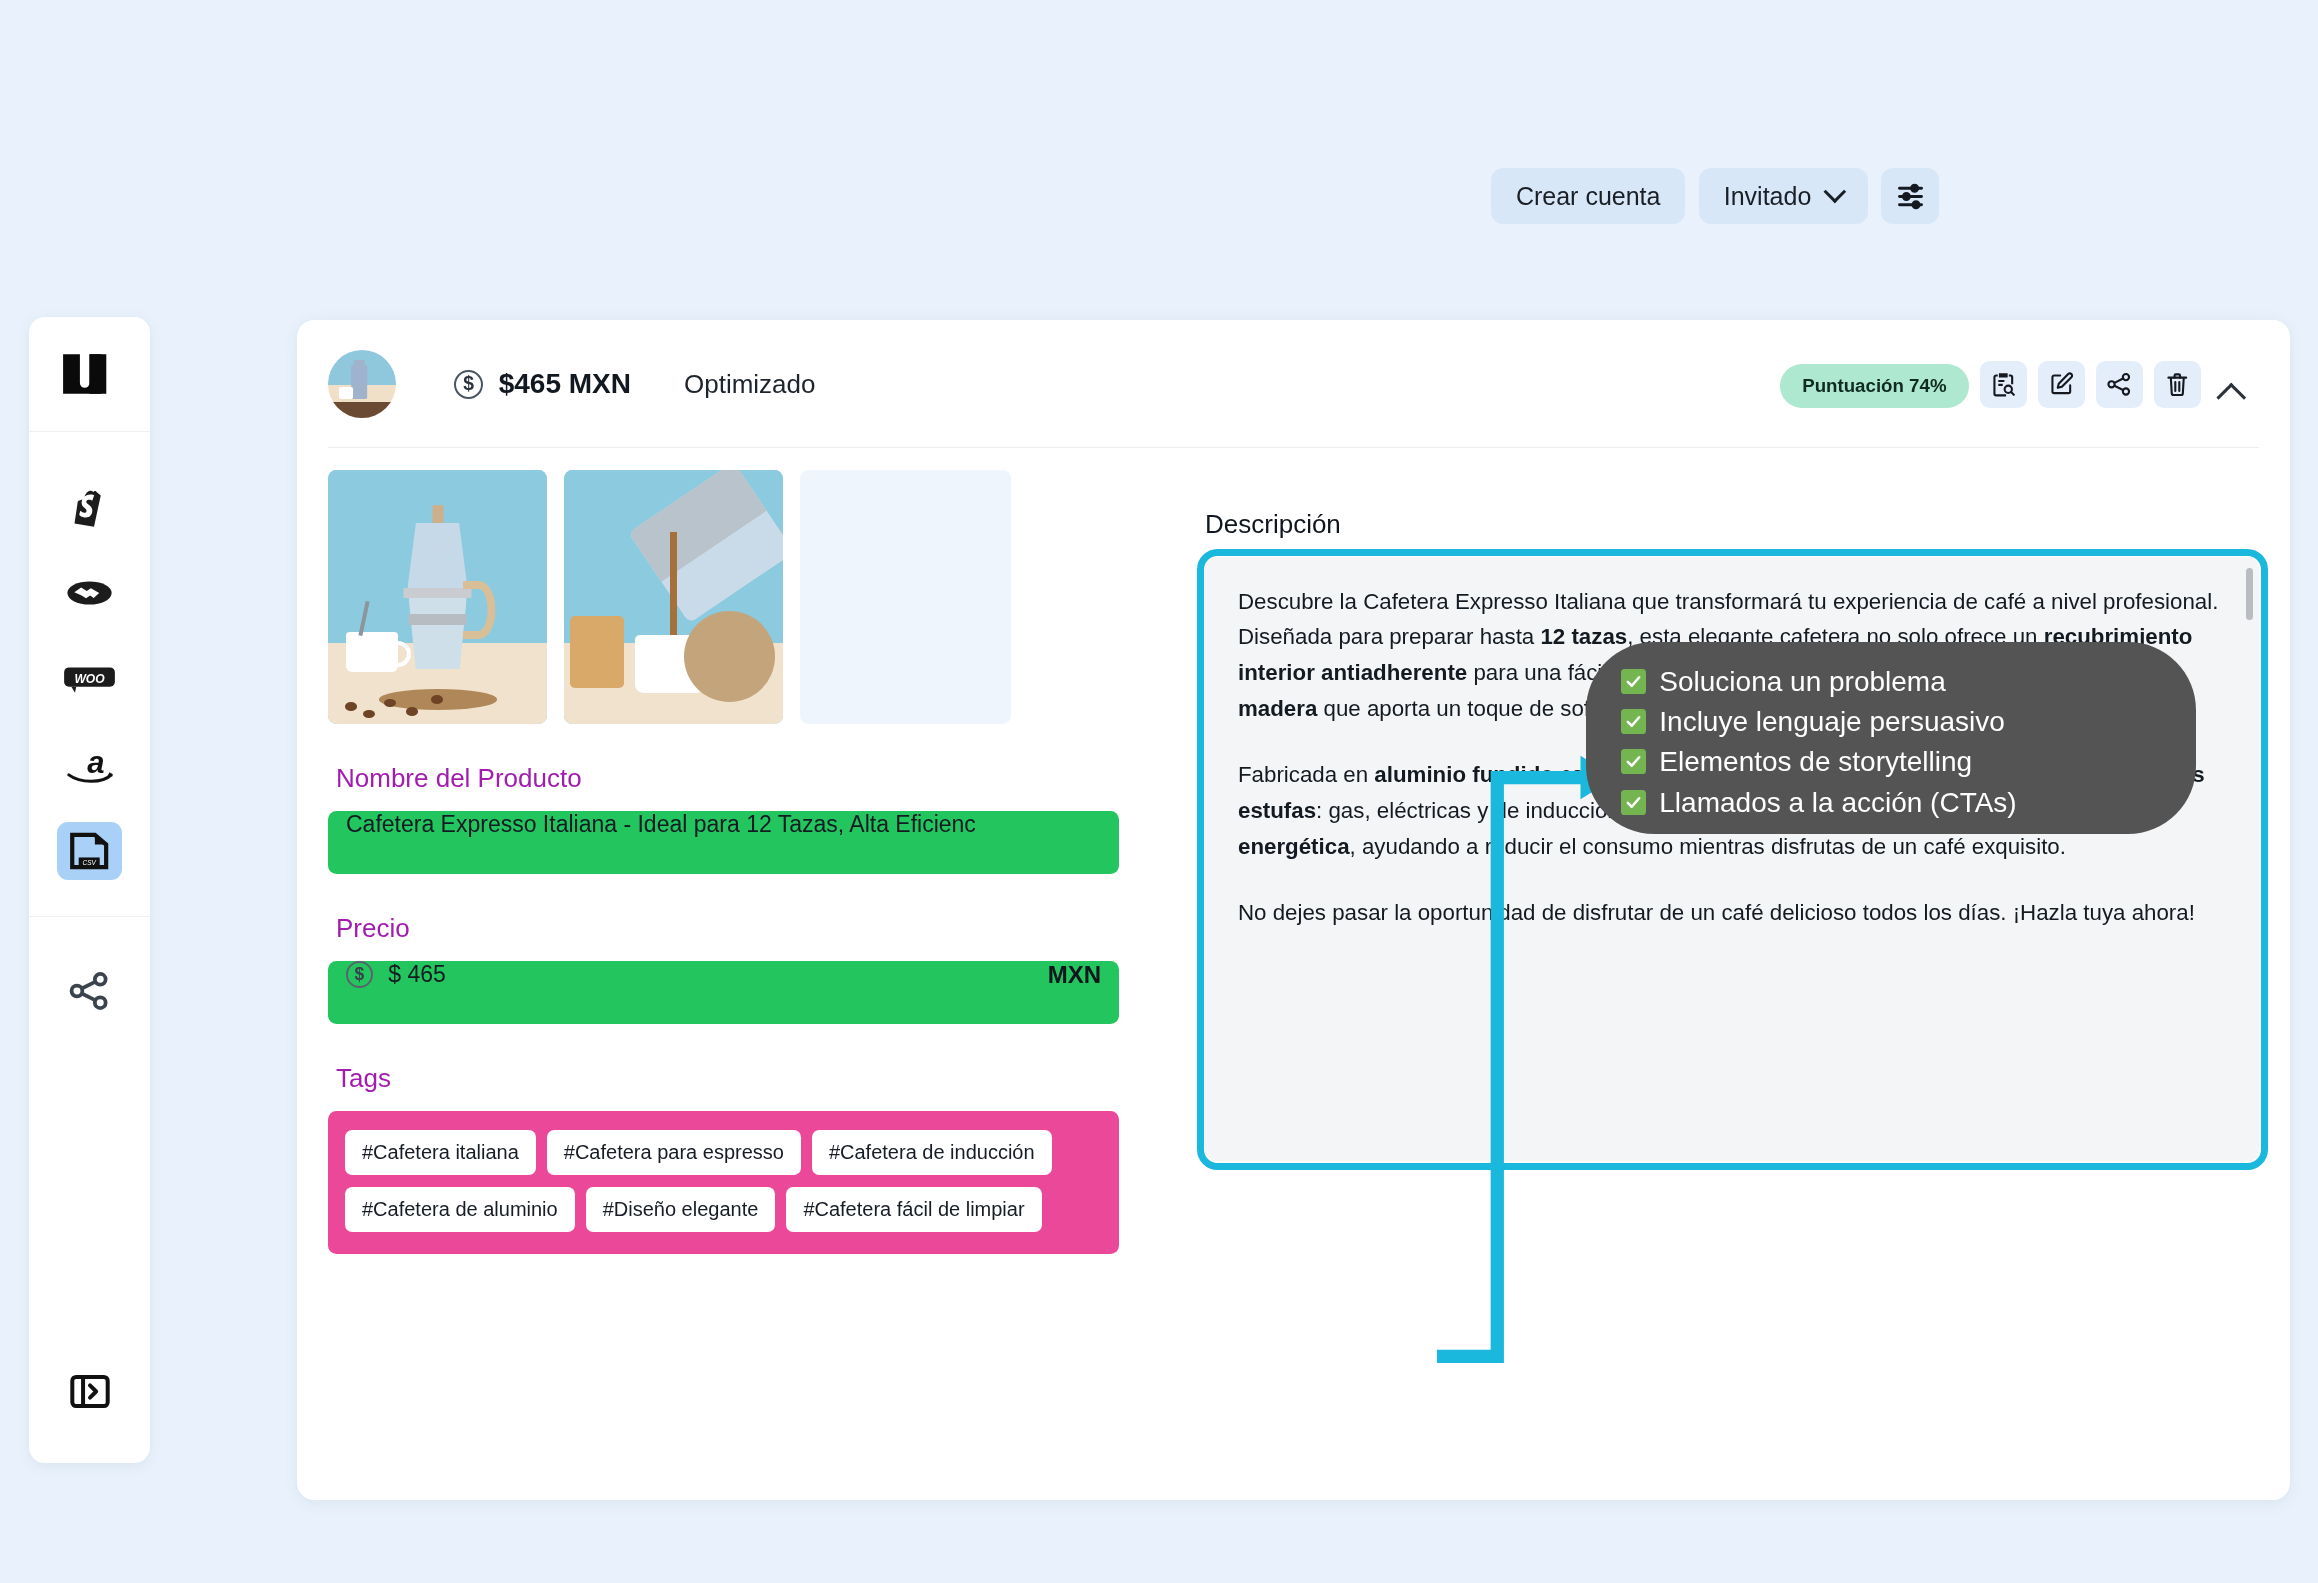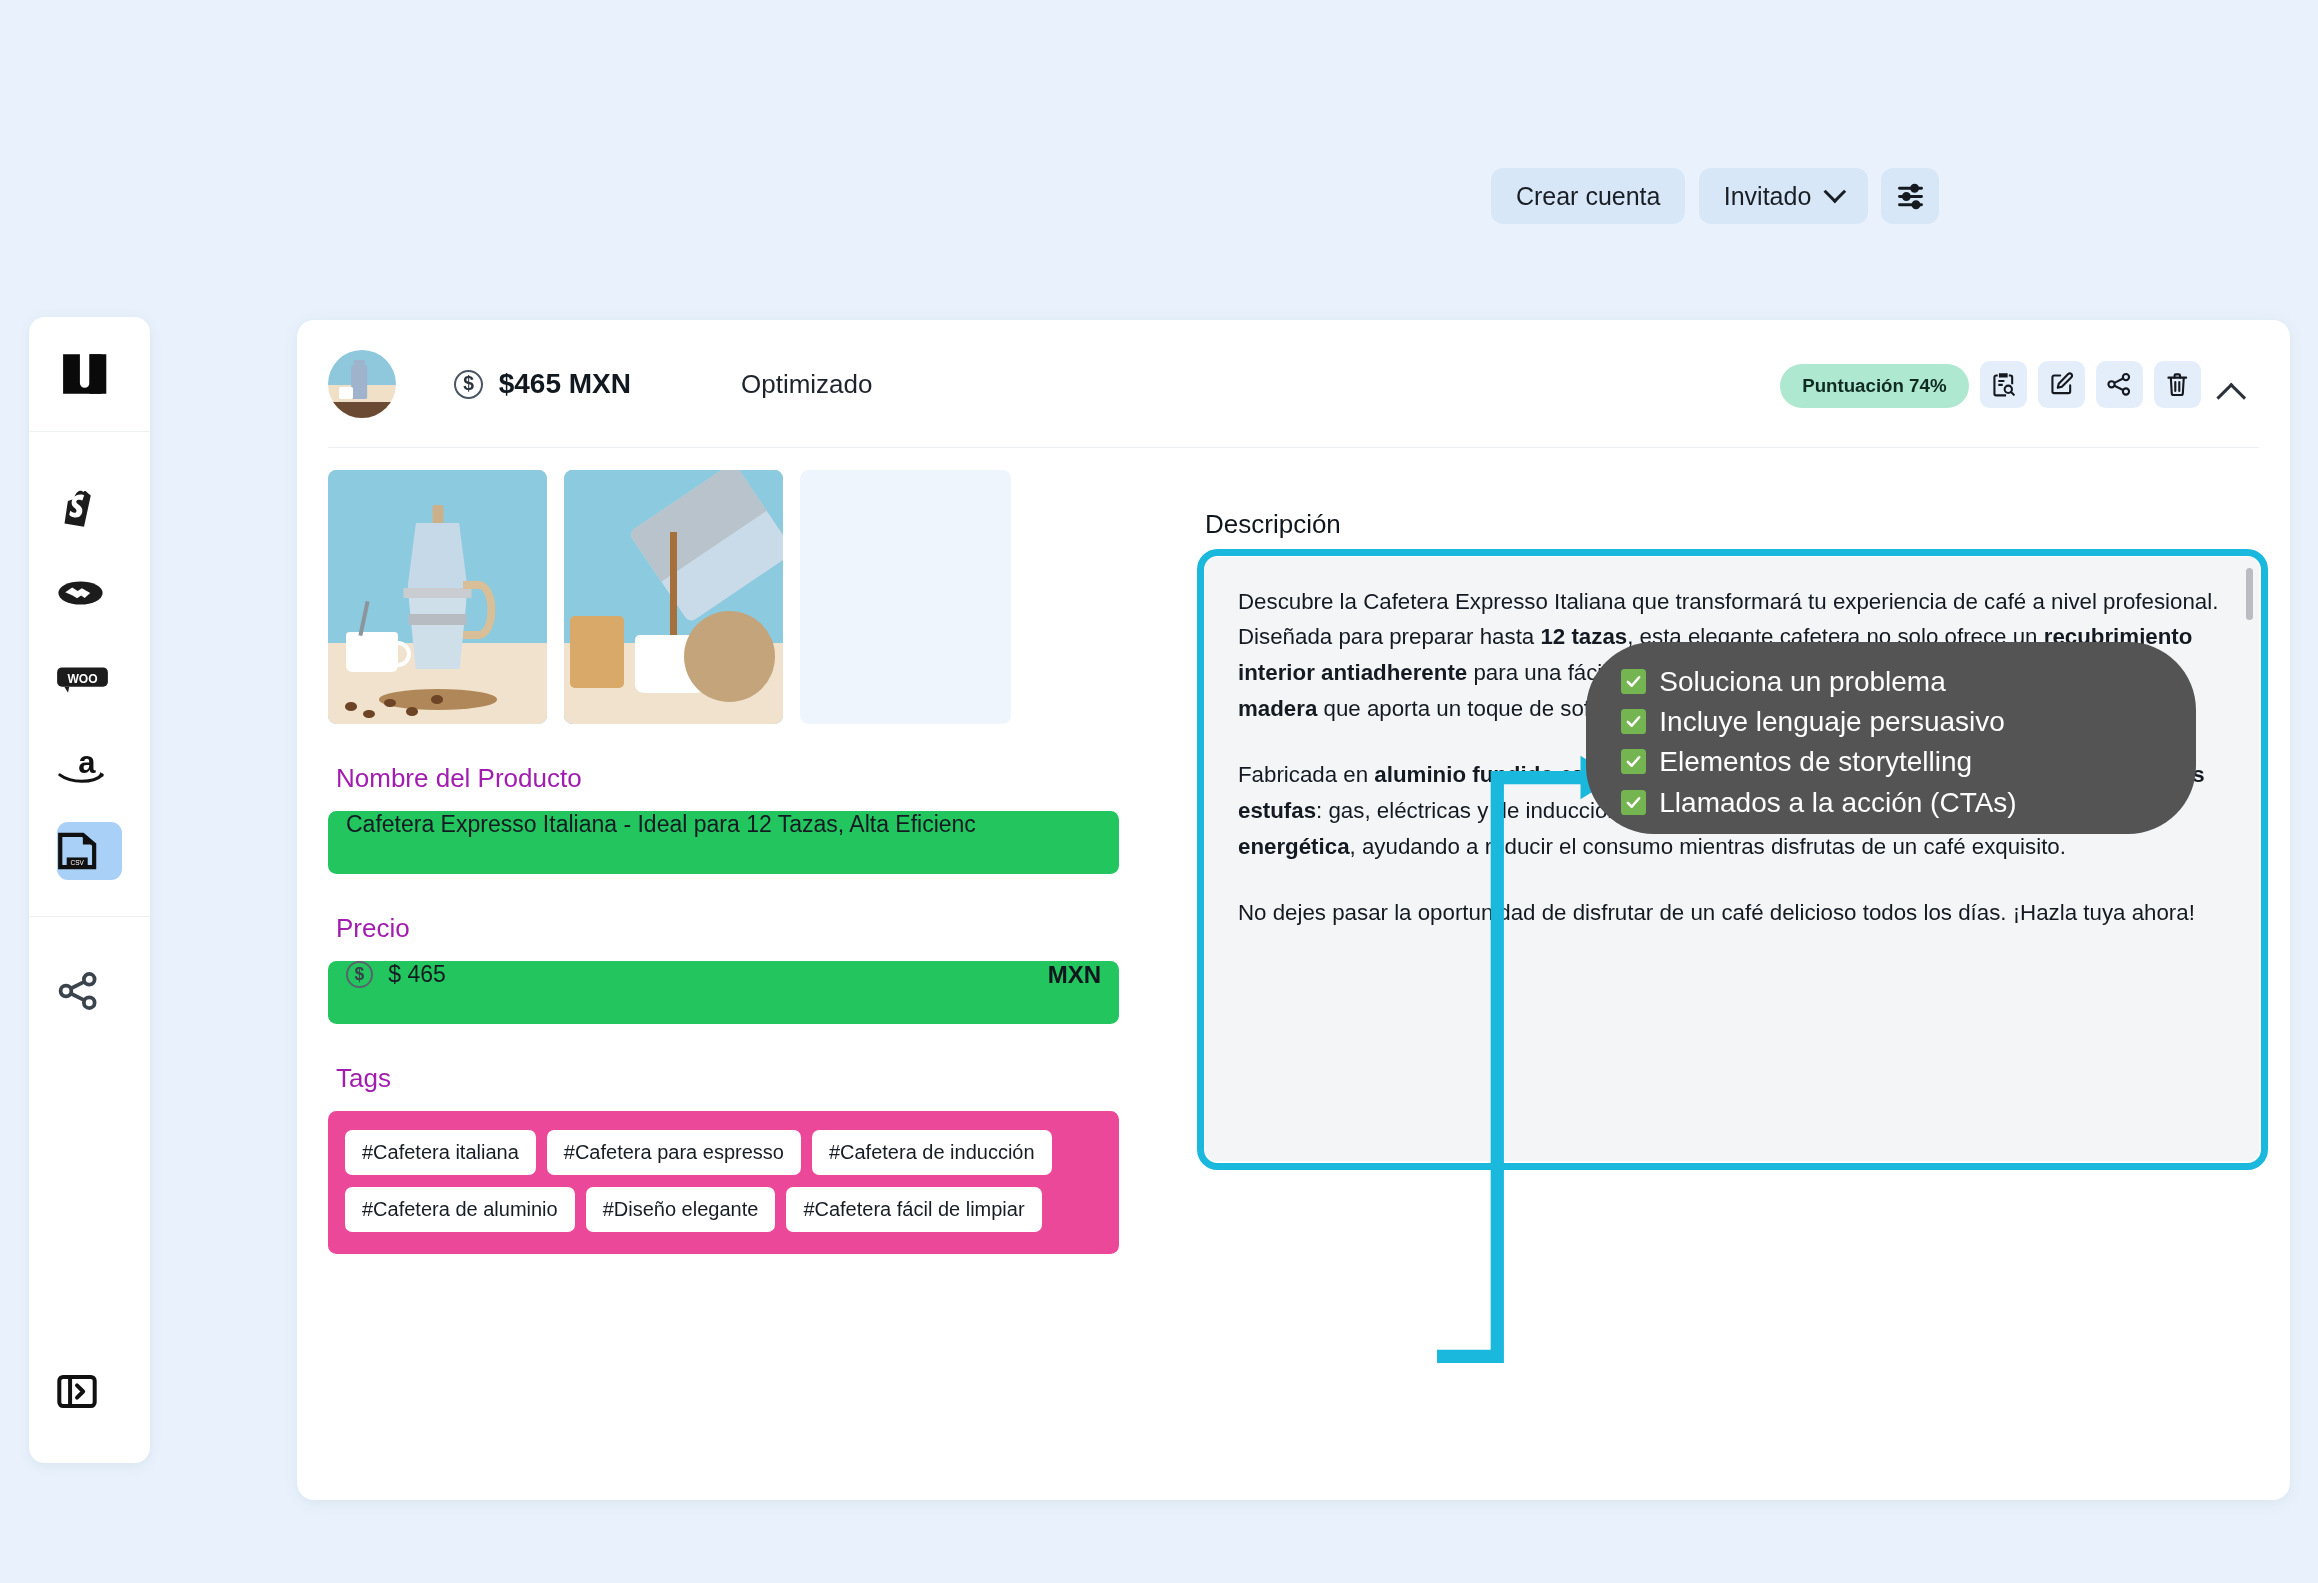--- a/index.html
+++ b/index.html
@@ -34,22 +34,23 @@
     width: 121px; height: 1146px;
     background: #ffffff; border-radius: 15.7px;
     box-shadow: 0 2.4px 13.3px rgba(30,60,90,.07);
     display: flex; flex-direction: column; align-items: center;
   }
   .sb-logo { height: 114px; display:flex; align-items:center; justify-content:center; width:100%; }
   .sb-div { width: 100%; height: 1.2px; background: #eef1f4; }
   .sb-group { display:flex; flex-direction:column; align-items:center; gap: 28px; padding: 46px 0 36px; width:100%; }
   .sb-item {
     width: 65px; height: 58px; border-radius: 11px;
-    display: flex; align-items: center; justify-content: flex-start;
+    display: flex; align-items: center; justify-content: center;
     cursor: pointer;
+    font-style: italic;
   }
   .sb-item.active { background: #a9d0f7; }
   .sb-group2 { display:flex; flex-direction:column; align-items:center; padding-top: 45px; width:100%;}
   .sb-bottom { margin-top: auto; padding-bottom: 43px; }
 
   
   .card {
     position: absolute; left: 297px; top: 320px;
     width: 1993px; height: 1180px;
     background: #ffffff; border-radius: 17px;
@@ -79,21 +80,21 @@
     margin-left: 20.5px; font-size: 26px; line-height: 1.22;
     color: #141a21; max-width: 652px;
   }
   .price-block { display:flex; align-items:center; gap: 15.7px; margin-left: 58px; }
   .coin {
     width: 29px; height: 29px; border-radius: 50%;
     border: 2.4px solid #4a5663; display:flex;align-items:center;justify-content:center;
     font-size: 19.3px; font-weight: bold; color:#2b333c; flex:0 0 29px;
   }
   .price-txt { font-size: 28px; font-weight: bold; color: #111820; white-space: nowrap; }
-  .opt-txt { margin-left: 110px; font-size: 26px; color: #1d242c; white-space: nowrap; }
+  .opt-txt { margin-left: 53px; font-size: 26px; color: #1d242c; white-space: nowrap; }
   .head-right { margin-left: auto; display:flex; align-items:flex-end; gap: 11px; }
   .score-badge {
     background: #aee8d0; color:#0f2b22; border-radius: 24px;
     padding: 11px 22px; font-size: 18.7px; font-weight: bold; white-space: nowrap;
   }
   .ibtn {
     width: 47px; height: 47px; border-radius: 9.7px; background: #e4eefb;
     display:flex;align-items:center;justify-content:center; cursor:pointer;
   }
   .chev-up { width: 20.5px; height: 20.5px; border-left: 3.6px solid #2b323a; border-top: 3.6px solid #2b323a;

